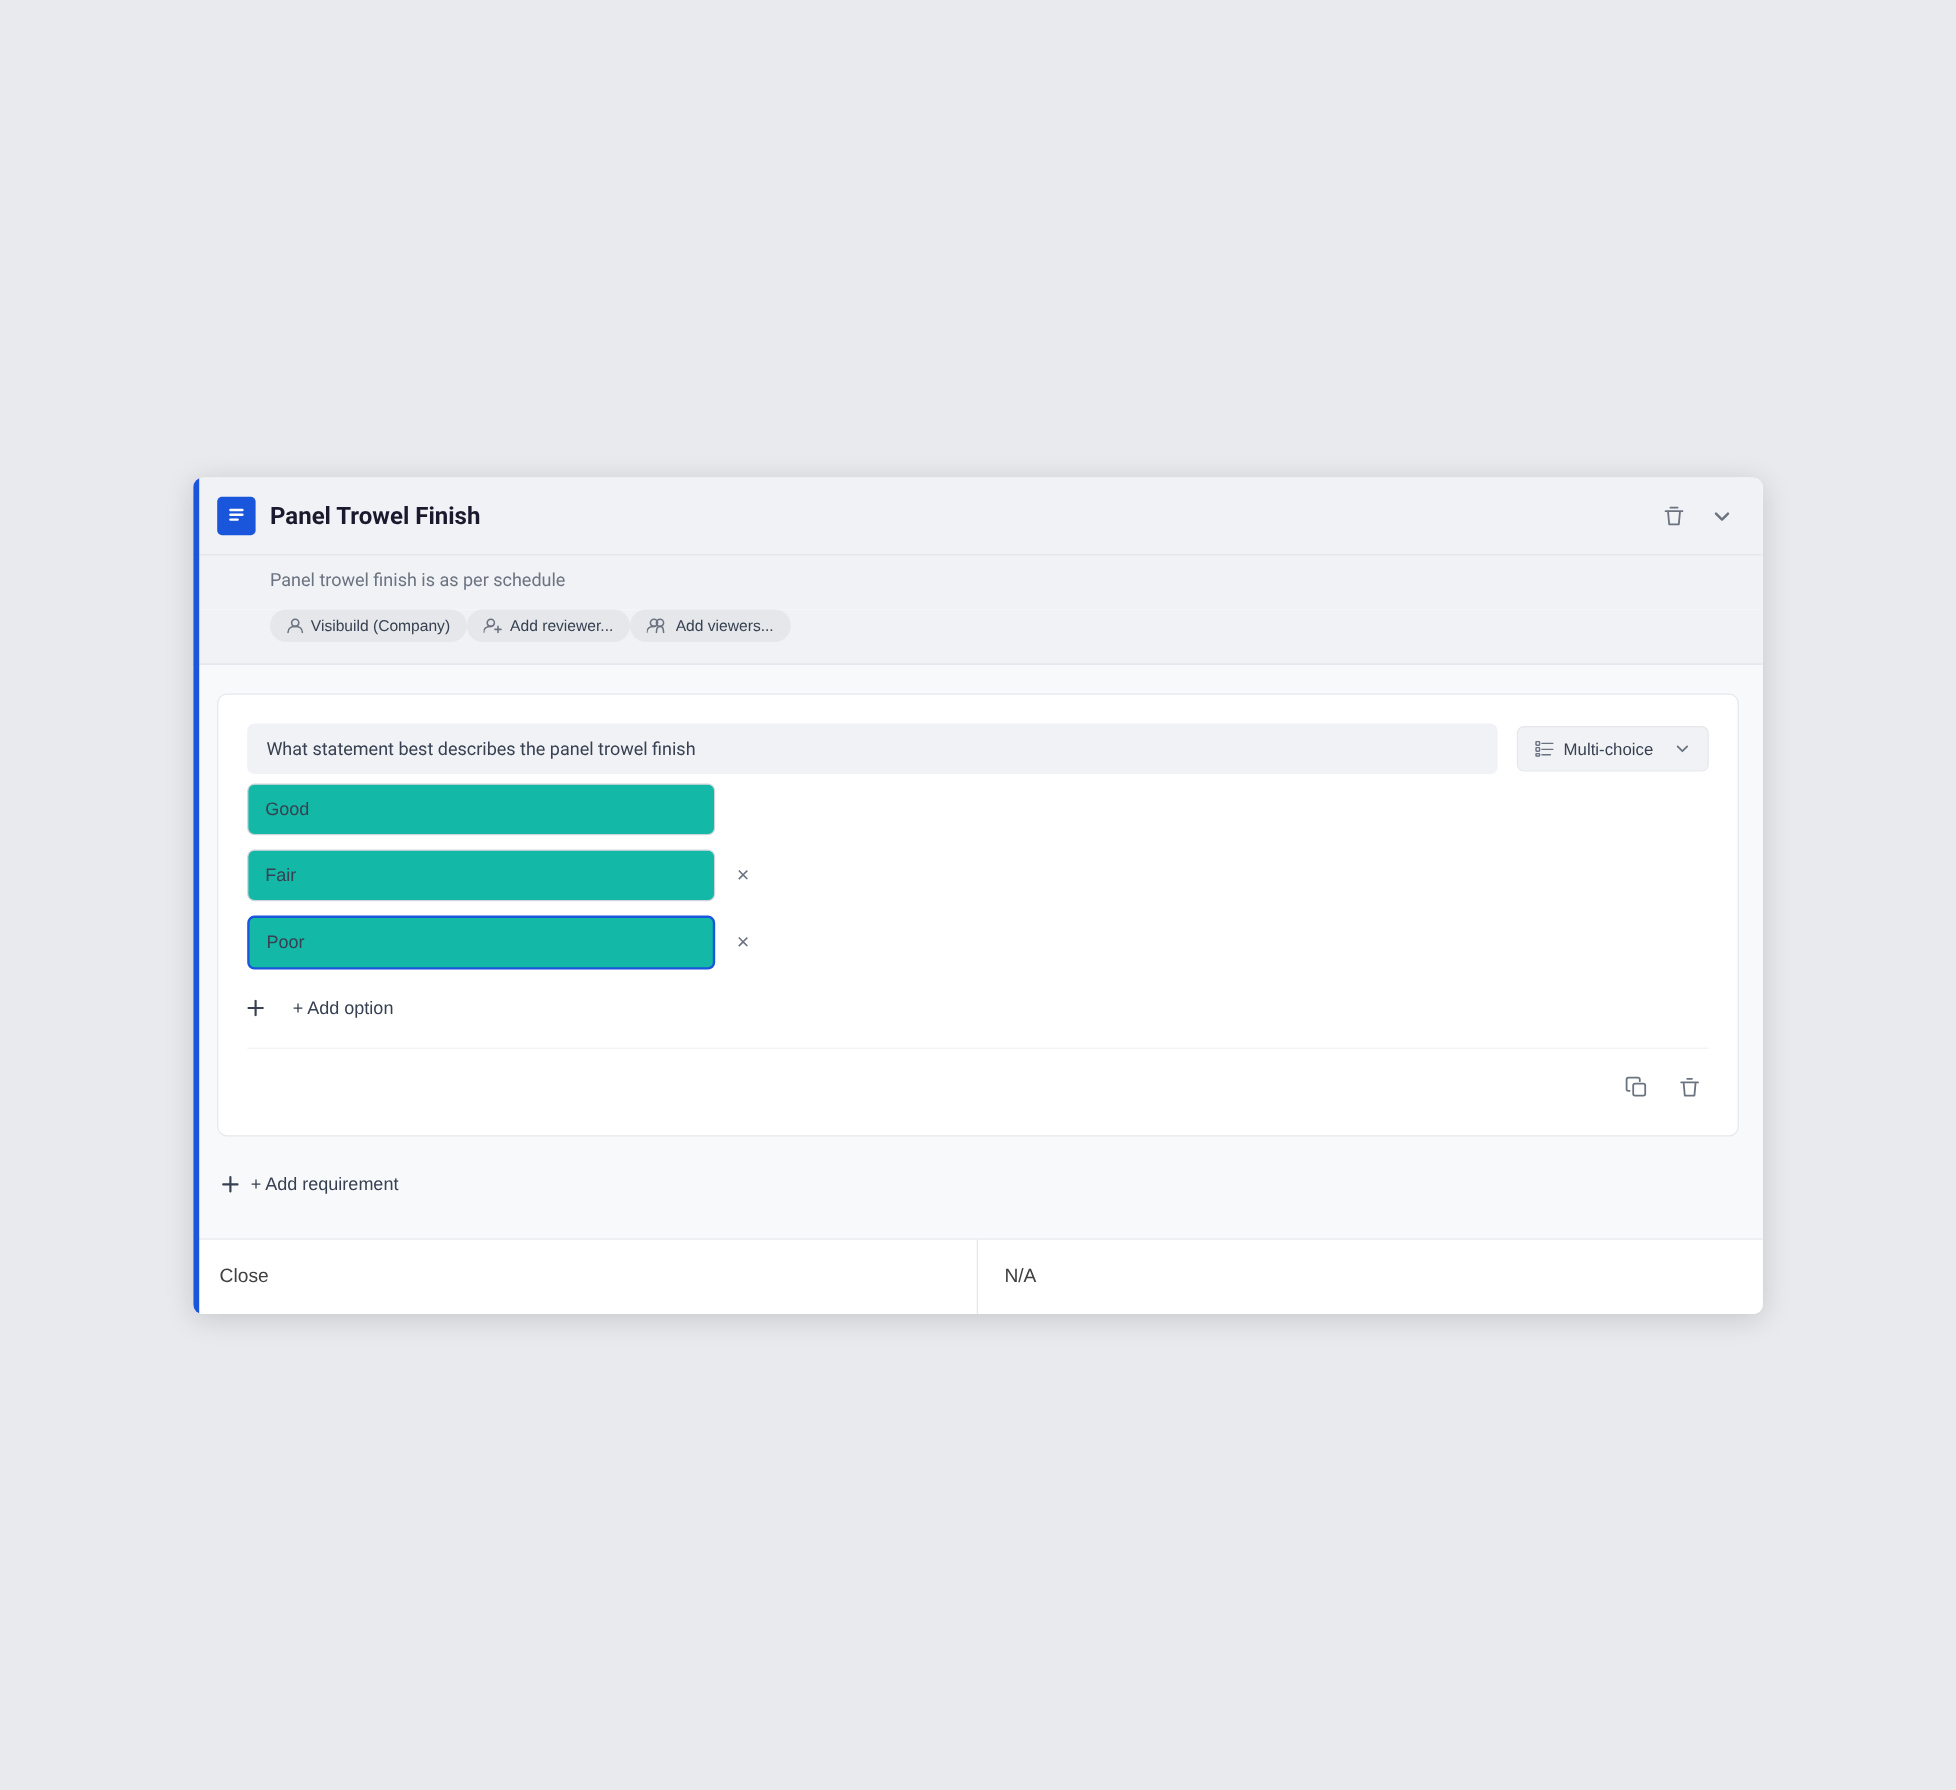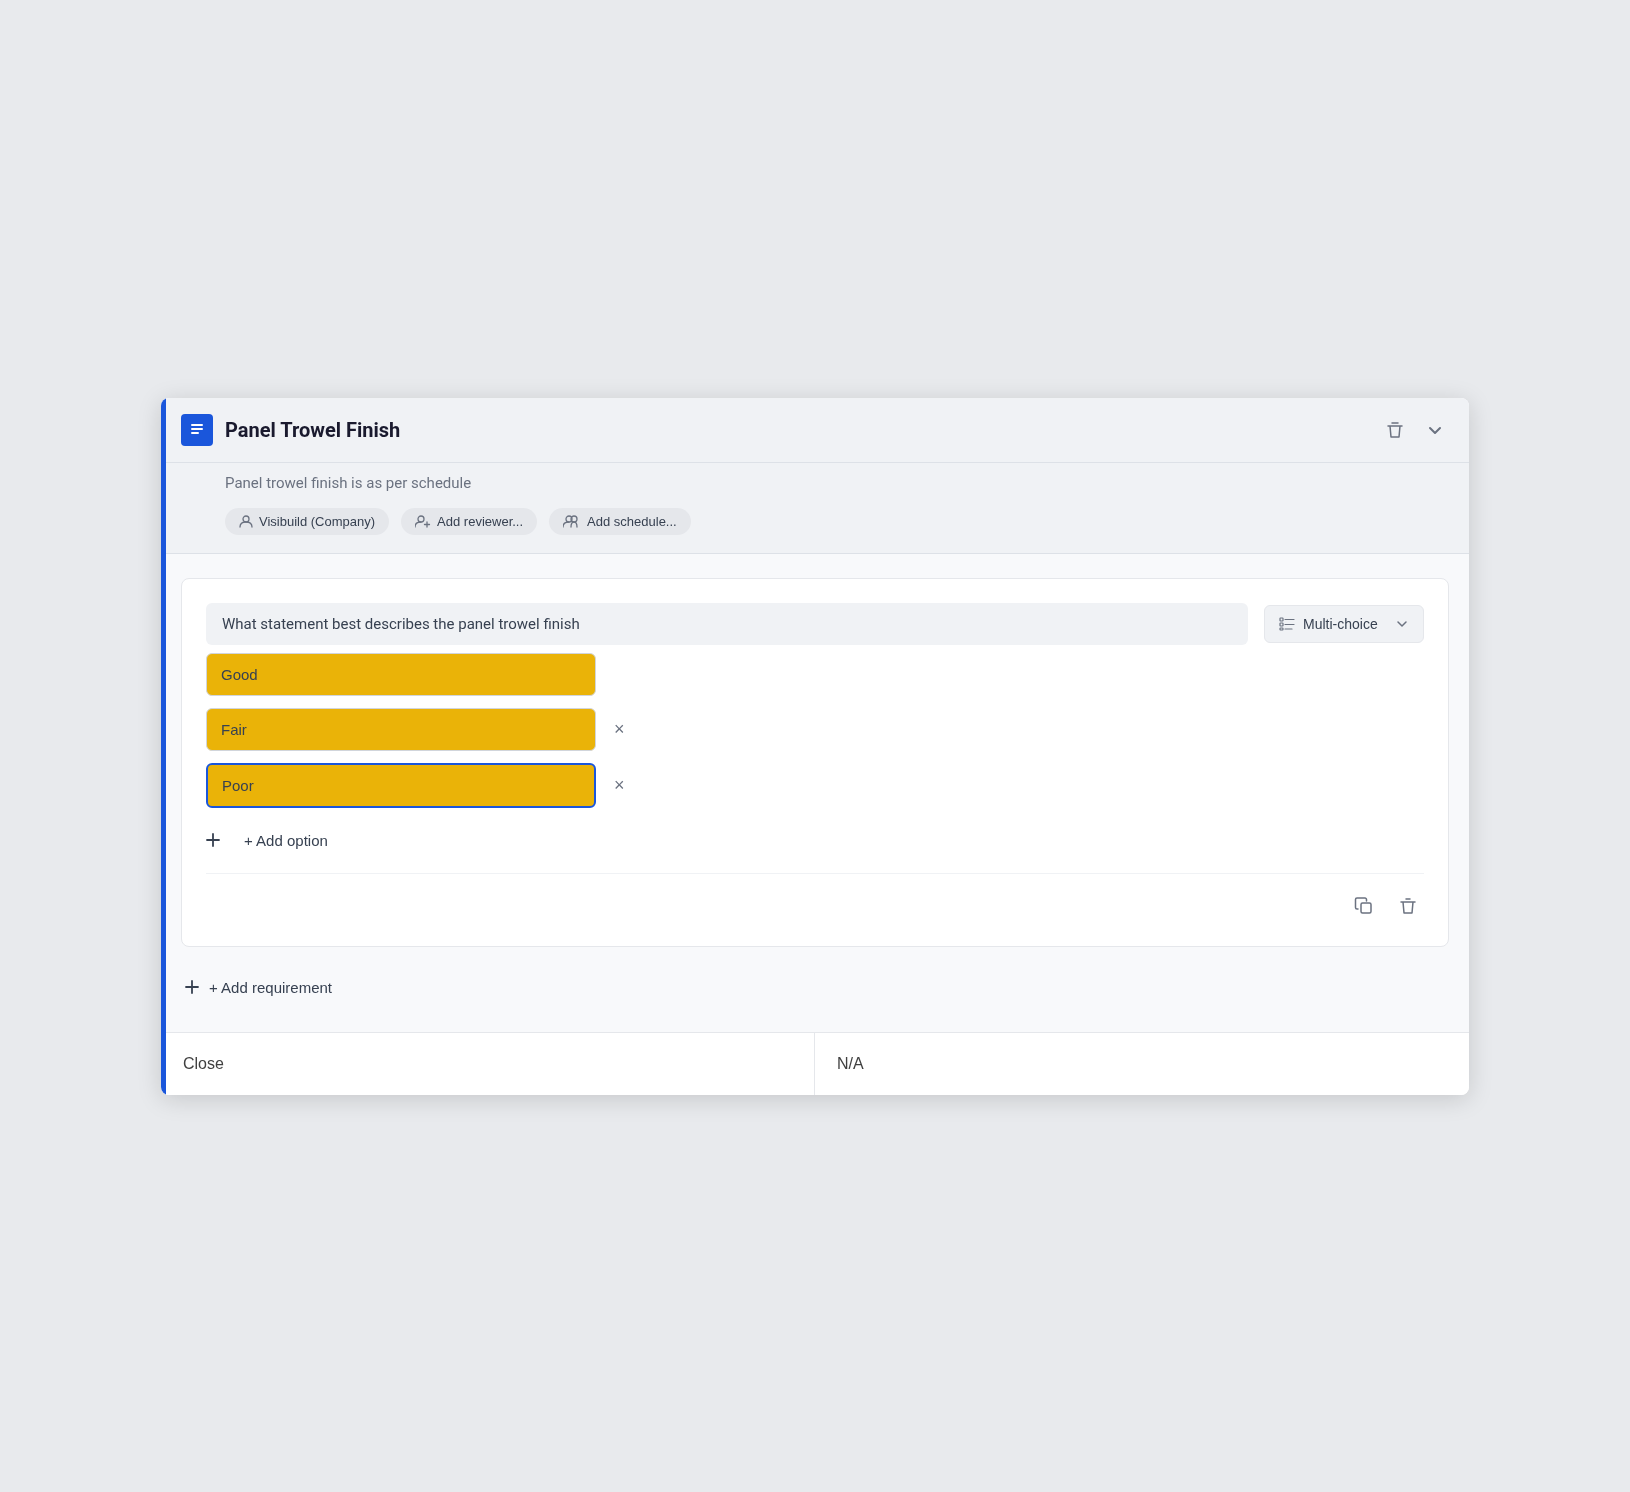--- a/index.html
+++ b/index.html
@@ -90,21 +90,20 @@
     .description-text {
       color: #6b7280;
       font-size: 15px;
     }
 
     
     .assignees-row {
       background: #f0f2f5;
       padding: 0 20px 18px 64px;
       display: flex;
-      gap: 12px;
       flex-wrap: wrap;
       border-bottom: 1px solid #dde1e7;
     }
 
     .assignee-chip {
       background: #e5e7eb;
       border-radius: 20px;
       padding: 6px 14px;
       font-size: 13px;
       color: #374151;
@@ -181,21 +180,21 @@
     }
 
     .option-input {
       width: 390px;
       padding: 12px 14px;
       border: 1px solid #d1d5db;
       border-radius: 6px;
       font-size: 15px;
       color: #374151;
       outline: none;
-      background: #eab308;
+      background: #14b8a6;
     }
 
     .option-input.active-focus {
       border: 2px solid #1a56db;
     }
 
     .remove-option-btn {
       background: none;
       border: none;
       cursor: pointer;
@@ -342,21 +341,21 @@
       </svg>
       <span>Add reviewer...</span>
     </button>
     <button class="assignee-chip">
       <svg width="18" height="14" viewBox="0 0 18 14" fill="none" xmlns="http://www.w3.org/2000/svg">
         <circle cx="6" cy="5" r="3" stroke="#6b7280" stroke-width="1.3"></circle>
         <path d="M0 13c0-3.314 2.686-5 6-5" stroke="#6b7280" stroke-width="1.3" stroke-linecap="round"></path>
         <circle cx="11" cy="5" r="3" stroke="#6b7280" stroke-width="1.3"></circle>
         <path d="M8 13c0-3.314 1.343-5 3-5s3 1.686 3 5" stroke="#6b7280" stroke-width="1.3" stroke-linecap="round"></path>
       </svg>
-      <span>Add schedule...</span>
+      <span>Add viewers...</span>
     </button>
   </div>
 
   <div class="modal-body">
 
     <div class="question-card">
 
       <div class="question-header">
         <div class="question-text">What statement best describes the panel trowel finish</div>
         <button class="question-type-selector">

